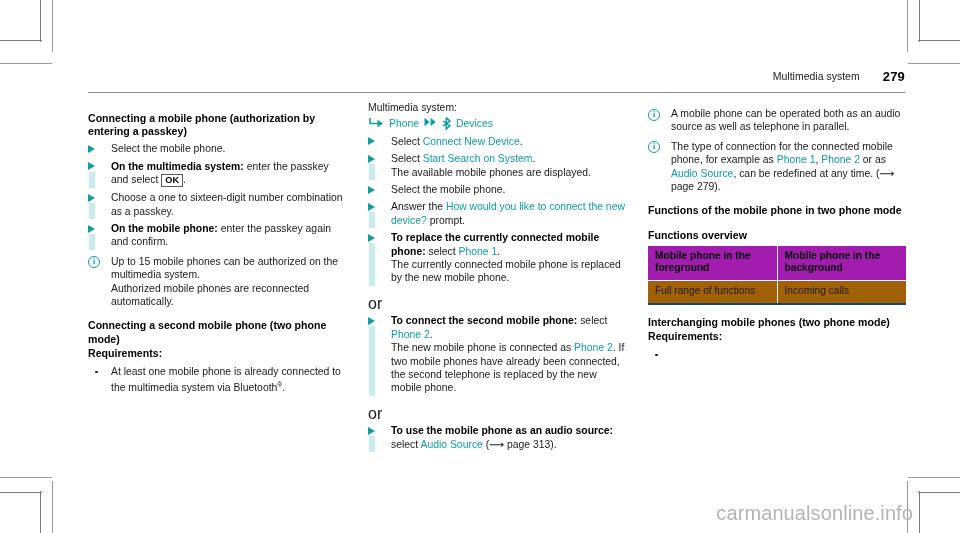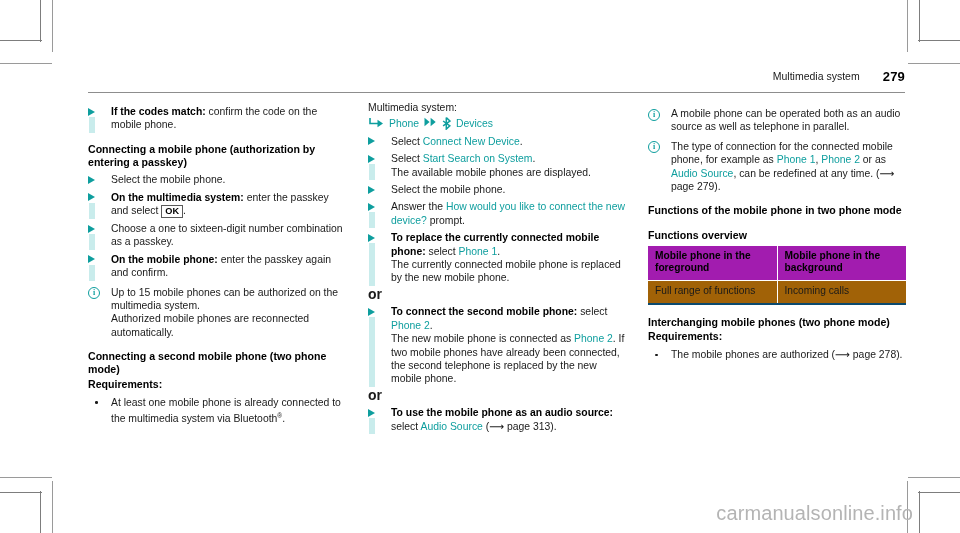--- a/index.html
+++ b/index.html
@@ -111,24 +111,23 @@
     margin: 0 0 4px 0;
     color: #000;
   }
   .plain-line {
     font-size: 10.4px;
     line-height: 13.4px;
     color: #1a1a1a;
     margin: 0;
   }
   .or {
-    font-size: 14px;
-    line-height: 13.4px;
-    margin: 3px 0 2px 0;
-    font-weight: bold;
+    font-size: 16px;
+    line-height: 13.4px;
+    margin: 12px 0 2px 0;
   }
 
   
   .step {
     position: relative;
     padding-left: 23px;
     margin: 4px 0 0 0;
     font-size: 10.4px;
     line-height: 13.4px;
   }
@@ -305,27 +304,20 @@
 
 <div id="page-header">
   <span class="chapter">Multimedia system</span>
   <span class="folio">279</span>
 </div>
 
 <div id="columns">
 
   <div class="col">
 
-    <div class="step">
-      <span class="marker">
-        <span class="tri"></span>
-        <span class="bar"></span>
-      </span>
-      <b>If the codes match:</b><span> confirm the code on the mobile phone.</span>
-    </div>
 
     <div class="h2">Connecting a mobile phone (authorization by entering a passkey)</div>
 
     <div class="step nobar">
       <span class="marker">
         <span class="tri"></span>
       </span>
       <span>Select the mobile phone.</span>
     </div>
 
@@ -487,20 +479,19 @@
           <td>Incoming calls</td>
         </tr>
       </tbody>
     </table>
 
     <div class="h2 tight">Interchanging mobile phones (two phone mode)</div>
     <div class="h3">Requirements:</div>
 
     <div class="req">
       <span class="dot"></span>
-      <span>The mobile phones are authorized (⟶ page 278).</span>
     </div>
 
   </div>
 
 </div>
 
 <div id="watermark">carmanualsonline.info</div>
 
 </body></html>

